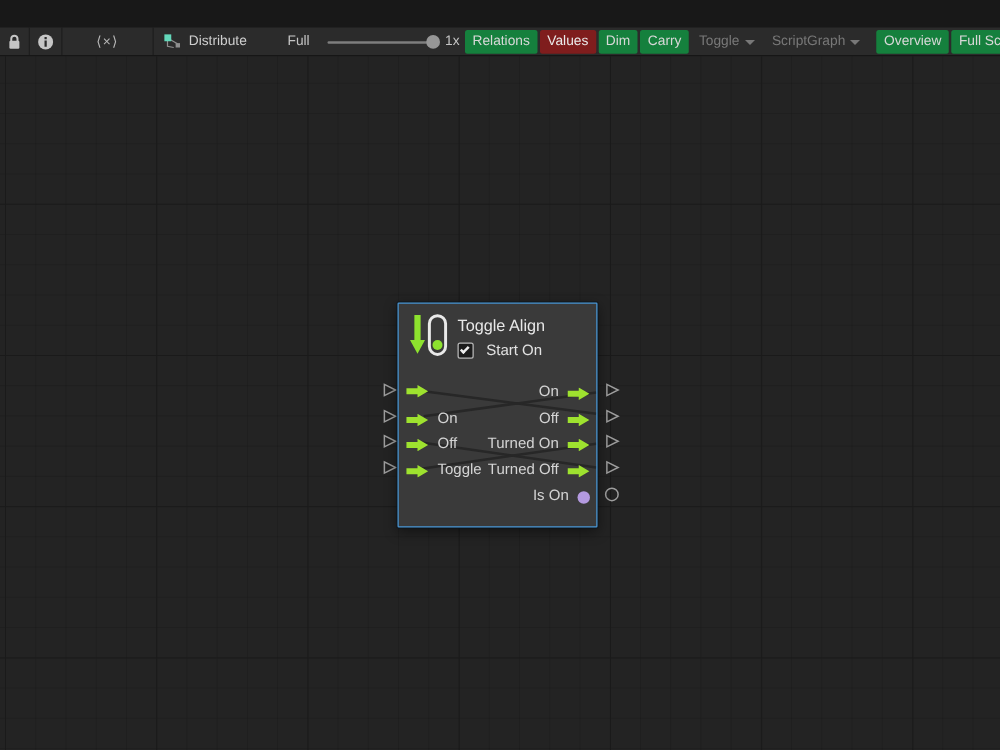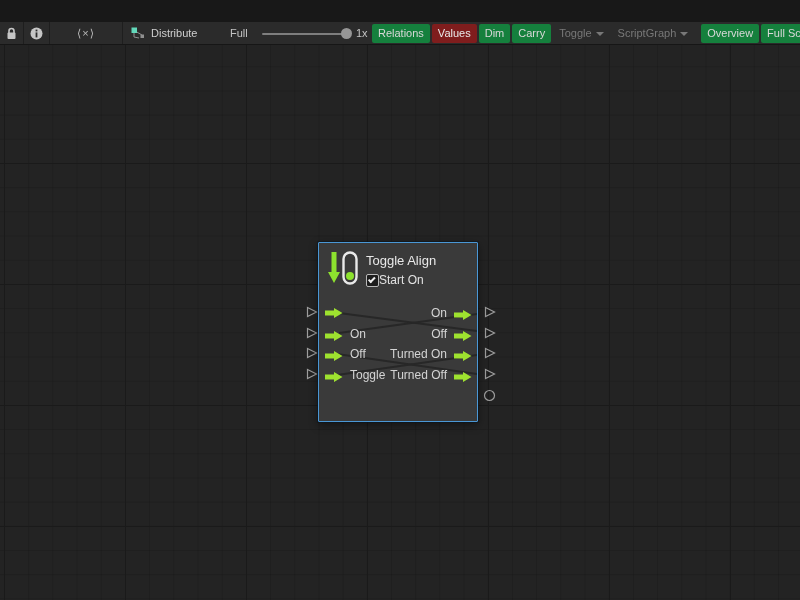--- a/index.html
+++ b/index.html
@@ -52,21 +52,21 @@
     background-size:121px 100%, 100% 121px, 24.2px 100%, 100% 24.2px;
     background-position:4px 0, 0 118px, 4px 0, 0 118px; }
 
   
   #node { position:absolute; left:318px; top:197px; width:160px; height:180px;
     background:#3a3a3a; border:1px solid #4a97d5; border-radius:1px;
     box-shadow:0 0 0 1px rgba(10,20,30,.55), 0 3px 10px rgba(0,0,0,.45); }
   #node-wires { position:absolute; left:0; top:0; width:158px; height:178px; }
   #node-header { position:absolute; left:8px; top:7px; display:flex; gap:8px; }
   #node-title { color:#e8e8e8; font-size:13px; margin-top:3px; white-space:nowrap; }
-  #node-checkrow { display:flex; align-items:center; gap:0; margin-top:5px; }
+  #node-checkrow { display:flex; align-items:center; gap:10px; margin-top:5px; }
   #checkbox { width:13px; height:13px; background:#1c1c1c; border:1px solid #b9b9b9; border-radius:2px;
     display:flex; align-items:center; justify-content:center; }
   #checkbox .mark { width:7px; height:4px; border-left:2px solid #eee; border-bottom:2px solid #eee;
     transform:rotate(-45deg) translate(0,-1px); }
   #checkbox-label { color:#e2e2e2; font-size:12px; white-space:nowrap; }
   .port-row { position:absolute; left:6px; right:5px; height:18px; display:flex;
     align-items:center; justify-content:space-between; }
   .pgroup { display:flex; align-items:flex-end; gap:7px; }
   .plabel { color:#d4d4d4; font-size:12px; white-space:nowrap; }
   .dot-purple { width:10px; height:10px; border-radius:50%; background:#b49ae0; }
@@ -246,16 +246,23 @@
           <span class="plabel">Toggle</span>
         </div>
         <div class="pgroup">
           <span class="plabel">Turned Off</span>
           <svg width="18" height="10">
               <path d="M0,2.6 h9 v-2.6 l8.5,5 -8.5,5 v-2.6 h-9 z" fill="#9ee22f"></path>
             </svg>
         </div>
       </div>
 
+      <div class="port-row" style="top:144px;">
+        <div class="pgroup"></div>
+        <div class="pgroup">
+          <span class="plabel">Is On</span>
+          <span class="dot-purple"></span>
+        </div>
+      </div>
 
     </div>
   </div>
 </div>
 
 </body></html>

